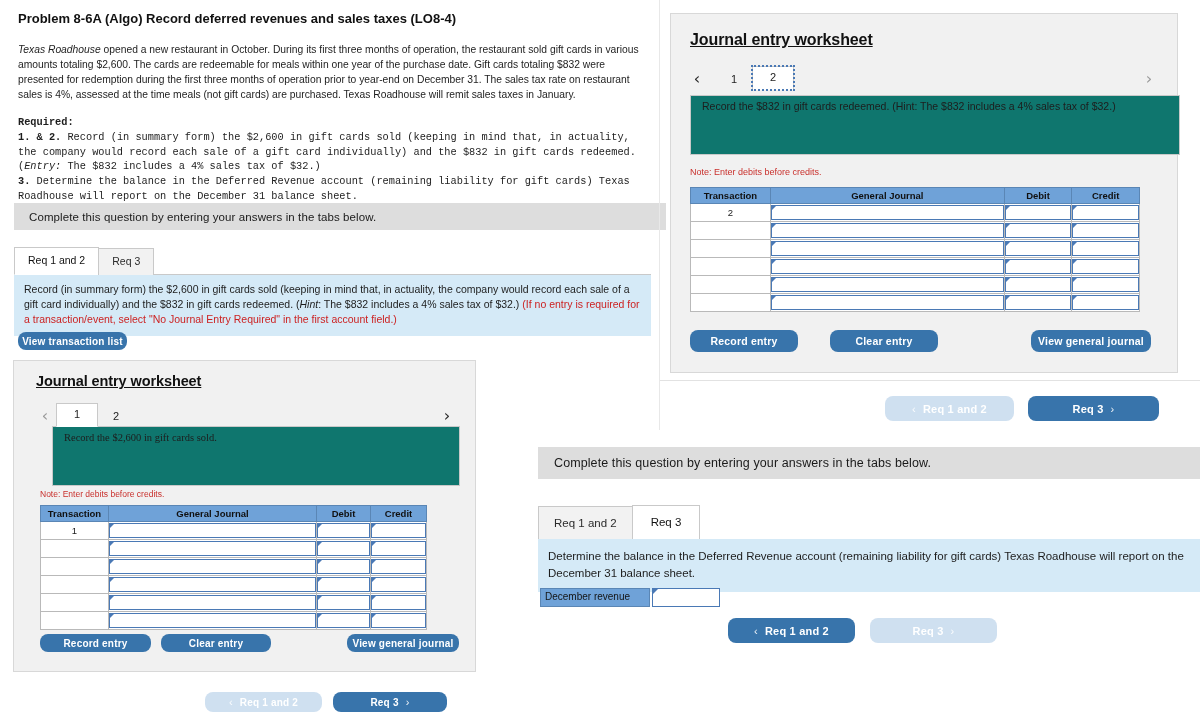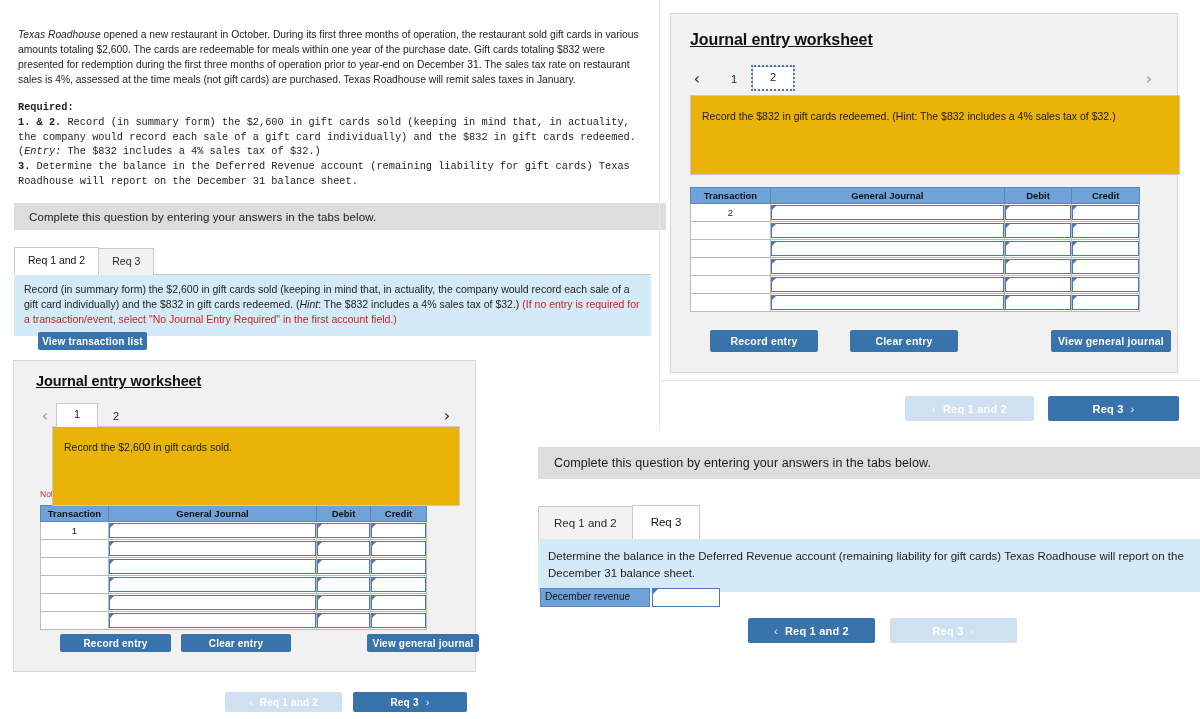--- a/index.html
+++ b/index.html
@@ -67,28 +67,27 @@
   .red {
     color: #cc2222;
   }
   .btn {
     background: #3874ab;
     color: #ffffff;
     font-size: 10px;
     font-weight: bold;
     text-align: center;
     border: none;
-    border-radius: 2px;
+    border-radius: 8px;
     letter-spacing: .2px;
     display: flex;
     align-items: center;
     justify-content: center;
     cursor: pointer;
     font-family: "Liberation Sans", sans-serif;
-    margin-left: 20px;
   }
   .btn.disabled {
     background: #cfe0f0;
     color: #ffffff;
   }
   .btn .chev {
     font-size: 11px;
     font-weight: normal;
     opacity: .9;
   }
@@ -133,25 +132,25 @@
     border-bottom: 1px solid #ffffff;
     position: relative;
     z-index: 3;
     padding: 4px 11px 6px 11px;
   }
   .pg.focus {
     outline: 2px dotted #4a79b5;
     outline-offset: -1px;
   }
   .ws-desc {
-    background: #eab308;
+    background: #0f766e;
     border: 1px solid #c9c9c9;
     font-size: 10.5px;
     color: #1d1d1d;
-    padding: 13px 11px;
+    padding: 3px 11px;
     line-height: 1.5;
     position: relative;
     z-index: 1;
   }
   .note {
     font-size: 8.5px;
     color: #c9302c;
   }
 
   table.je {
@@ -239,20 +238,21 @@
   }
   .prob-body i { font-style: italic; }
   .prob-body b { font-weight: bold; }
 </style>
 </head>
 <body>
 
 <div id="page">
 
   <div style="position:absolute;left:18px;top:11px;width:634px;">
+    <div class="prob-title">Problem 8-6A (Algo) Record deferred revenues and sales taxes (LO8-4)</div>
     <div class="prob-body" style="margin-top:17px;">
       <i>Texas Roadhouse</i><span> opened a new restaurant in October. During its first three months of operation, the restaurant sold gift cards in various amounts totaling $2,600. The cards are redeemable for meals within one year of the purchase date. Gift cards totaling $832 were presented for redemption during the first three months of operation prior to year-end on December 31. The sales tax rate on restaurant sales is 4%, assessed at the time meals (not gift cards) are purchased. Texas Roadhouse will remit sales taxes in January.</span>
     </div>
     <div class="prob-body" style="margin-top:12px;font-family:Liberation Mono, monospace;">
       <b>Required:</b><br>
       <b>1. &amp; 2.</b><span> Record (in summary form) the $2,600 in gift cards sold (keeping in mind that, in actuality, the company would record each sale of a gift card individually) and the $832 in gift cards redeemed. (</span><i>Entry:</i><span> The $832 includes a 4% sales tax of $32.)</span><br>
       <b>3.</b><span> Determine the balance in the Deferred Revenue account (remaining liability for gift cards) Texas Roadhouse will report on the December 31 balance sheet.</span>
     </div>
   </div>
 
@@ -274,21 +274,21 @@
     <div class="ws-title" style="position:absolute;left:22px;top:12px;">Journal entry worksheet</div>
 
     <div class="pager" style="position:absolute;left:20px;top:40px;width:424px;">
       <div class="pager-arrow dim">‹</div>
       <div class="pg active">1</div>
       <div class="pg">2</div>
       <div style="flex:1"></div>
       <div class="pager-arrow">›</div>
     </div>
 
-    <div class="ws-desc" style="position:absolute;left:38px;top:65px;width:384px;height:52px;">Record the $2,600 in gift cards sold.</div>
+    <div class="ws-desc" style="position:absolute;left:38px;top:65px;width:384px;height:52px;font-family:Liberation Serif, serif;">Record the $2,600 in gift cards sold.</div>
 
     <div class="note" style="position:absolute;left:26px;top:128px;">Note: Enter debits before credits.</div>
 
     <table class="je" style="position:absolute;left:26px;top:144px;width:386px;">
       <colgroup>
           <col style="width:68px">
           <col style="width:208px">
           <col style="width:54px">
           <col style="width:56px">
         </colgroup>

